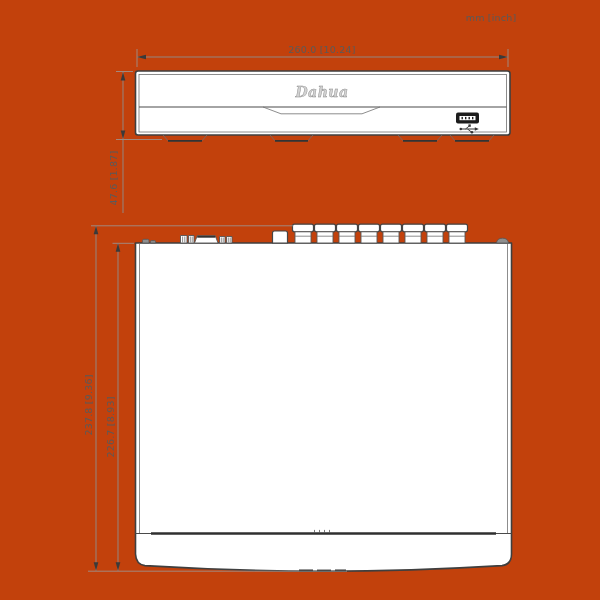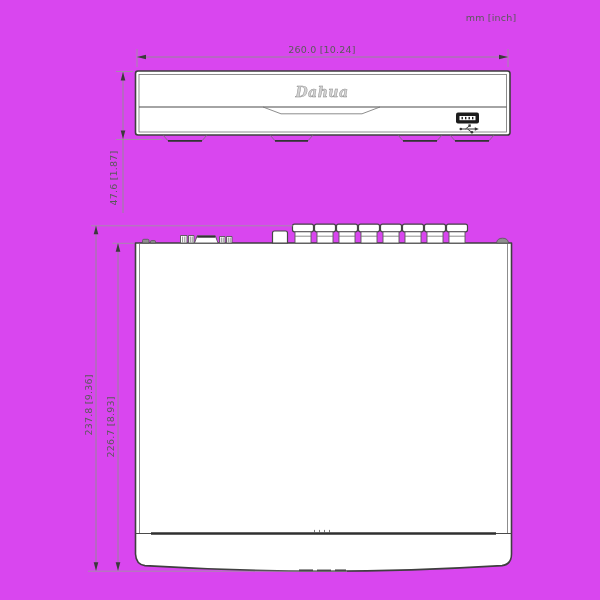--- a/index.html
+++ b/index.html
@@ -1,20 +1,20 @@
 <!DOCTYPE html>
 <html style="--outline: #3f3f3f; --dimline: #8f8f8f; --text: #5a5a5a; --usb: #1c1c1c; --logo: #d2d2d2; --heavy: #2f2f2f;"><head>
 <meta charset="utf-8">
 <style>
   :root{
     --outline:#3f3f3f; --dimline:#8f8f8f; --text:#5a5a5a;
     --usb:#1c1c1c; --logo:#d2d2d2; --heavy:#2f2f2f;
   }
   html,body{margin:0;padding:0;background:#ffffff;}
-  .stage{position:relative;width:600px;height:600px;background:#d946ef;overflow:hidden;
+  .stage{position:relative;width:600px;height:600px;background:#c2410c;overflow:hidden;
          font-family:"DejaVu Sans",sans-serif;}
   svg{position:absolute;left:0;top:0;}
   .outline{fill:#ffffff;stroke:var(--outline);stroke-width:1.6;stroke-linejoin:round;}
   .mid{fill:none;stroke:#4a4a4a;stroke-width:1.1;}
   .ln-thin{fill:none;stroke:#707070;stroke-width:0.8;}
   .shape-thin{fill:#ffffff;stroke:#555555;stroke-width:0.9;stroke-linejoin:round;}
   .shape-med{fill:#ffffff;stroke:#454545;stroke-width:1.2;stroke-linejoin:round;}
   .dim{fill:none;stroke:var(--dimline);stroke-width:0.9;}
   .ext{fill:none;stroke:#9a9a9a;stroke-width:0.8;}
   .arrow{fill:#3a3a3a;stroke:none;}

